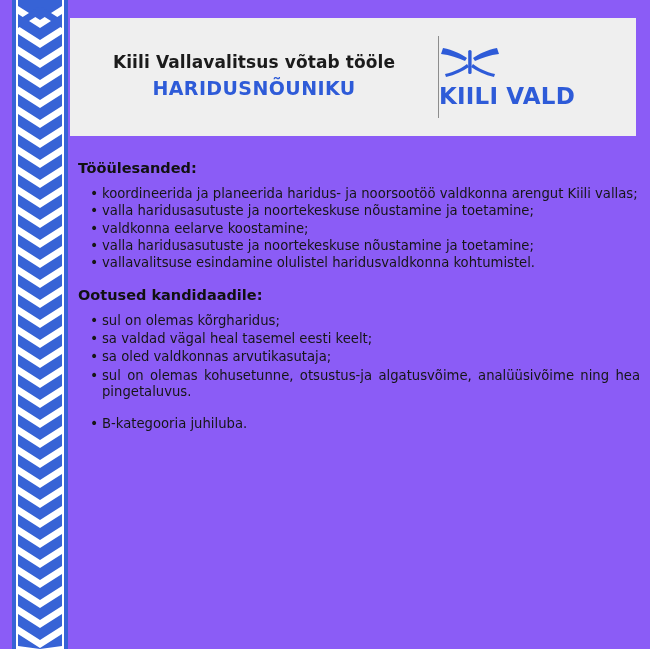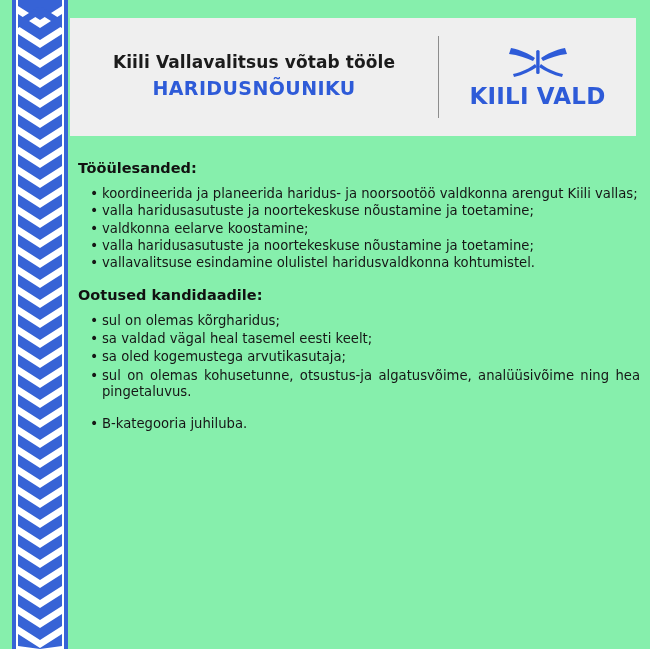--- a/index.html
+++ b/index.html
@@ -10,21 +10,21 @@
     width: 650px;
     height: 649px;
     background: #ffffff;
     font-family: "DejaVu Sans", sans-serif;
     overflow: hidden;
   }
   .page {
     position: relative;
     width: 650px;
     height: 649px;
-    background: #86efac;
+    background: #8b5cf6;
     box-sizing: border-box;
   }
 
   
   .left-border {
     position: absolute;
     left: 12px;
     top: 0;
     width: 56px;
     height: 649px;
@@ -66,21 +66,20 @@
   .header-divider {
     width: 1px;
     height: 82px;
     background: #8d8d8d;
     flex: 0 0 1px;
   }
   .header-logo {
     flex: 1 1 auto;
     display: flex;
     flex-direction: column;
-    align-items: center;
     justify-content: center;
   }
   .logo-mark {
     margin-bottom: 2px;
   }
   .logo-text {
     font-size: 23px;
     font-weight: bold;
     color: #2e5bd8;
     letter-spacing: 0.2px;
@@ -226,21 +225,21 @@
         <li>valla haridusasutuste ja noortekeskuse nõustamine ja toetamine;</li>
         <li>vallavalitsuse esindamine olulistel haridusvaldkonna kohtumistel.</li>
       </ul>
     </div>
 
     <div class="section sec-expect">
       <div class="section-title">Ootused kandidaadile:</div>
       <ul class="bullets">
         <li>sul on olemas kõrgharidus;</li>
         <li>sa valdad vägal heal tasemel eesti keelt;</li>
-        <li>sa oled kogemustega arvutikasutaja;</li>
+        <li>sa oled valdkonnas arvutikasutaja;</li>
         <li>sul on olemas kohusetunne, otsustus-ja algatusvõime, analüüsivõime ning hea pingetaluvus.</li>
       </ul>
     </div>
 
     <div class="section">
       <ul class="bullets">
         <li>B-kategooria juhiluba.</li>
       </ul>
     </div>
 

